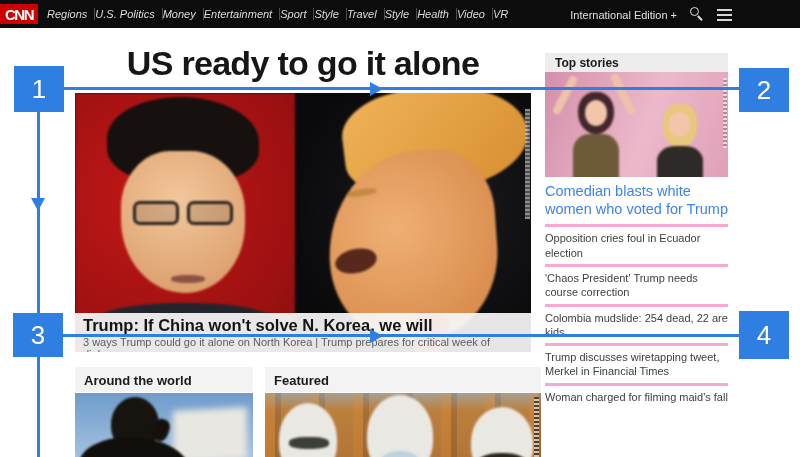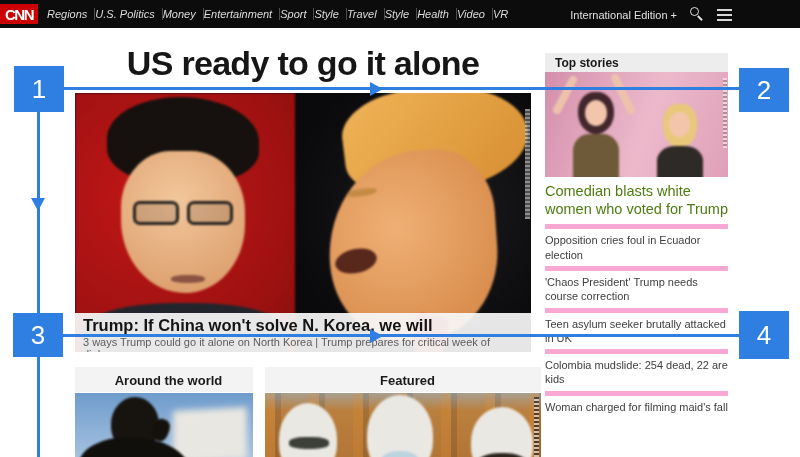--- a/index.html
+++ b/index.html
@@ -75,29 +75,29 @@
   .fig1-arm-l { position:absolute; left:16px; top:2px; width:8px; height:42px; background:#edc2ac; transform:rotate(28deg); border-radius:4px; }
   .fig1-arm-r { position:absolute; left:74px; top:0px; width:8px; height:44px; background:#edc2ac; transform:rotate(-26deg); border-radius:4px; }
   .fig1-hair { position:absolute; left:33px; top:20px; width:36px; height:42px; background:#41262c; border-radius:50% 50% 55% 55%; }
   .fig1-face { position:absolute; left:40px; top:28px; width:22px; height:26px; background:#f3c6ab; border-radius:50%; }
   .fig1-body { position:absolute; left:28px; top:62px; width:46px; height:48px; background:#6e5a38; border-radius:35% 35% 0 0; }
   .fig2-hair { position:absolute; left:118px; top:32px; width:34px; height:44px; background:#e9c87c; border-radius:50% 50% 60% 60%; }
   .fig2-face { position:absolute; left:124px; top:40px; width:21px; height:25px; background:#f3c6ab; border-radius:50%; }
   .fig2-body { position:absolute; left:112px; top:74px; width:46px; height:36px; background:#2e2a28; border-radius:40% 40% 0 0; }
   .sb-credit { position:absolute; right:1px; top:6px; width:4px; height:70px; opacity:.5;
                background:repeating-linear-gradient(0deg,#fff 0 2px,#777 2px 4px); }
-  .sb-lead { font-size:14.5px; line-height:1.22; color:#4d7c0f; margin:6px 0 6px; cursor:pointer; }
-  .story { font-size:11px; line-height:1.3; color:#404040; padding:4px 0; border-top:5px solid #f9a8d4; cursor:pointer; }
+  .sb-lead { font-size:14.5px; line-height:1.22; color:#3b82f6; margin:6px 0 6px; cursor:pointer; }
+  .story { font-size:11px; line-height:1.3; color:#404040; padding:4px 0; border-top:3px solid #f9a8d4; cursor:pointer; }
 
   
   .section { position:absolute; top:367px; }
   .sec-around { left:75px; width:178px; }
   .sec-featured { left:265px; width:276px; }
   .sec-header { height:25px; background:#f3f3f3; font-size:13px; font-weight:bold; color:#1a1a1a;
-                padding:6px 0 0 9px;text-align:center; }
+                padding:6px 0 0 9px; }
   .sec-image { position:relative; height:80px; overflow:hidden; margin-top:1px; cursor:pointer; }
   .img-around { background:linear-gradient(180deg,#6f9ccc 0%,#9dbcdd 70%,#b9cfe6 100%); }
   .img-around .shapes { position:absolute; inset:0; filter:blur(1px); }
   .atw-building { position:absolute; right:6px; top:16px; width:74px; height:52px; background:#e9e7e1;
                   filter:blur(3px); transform:skewY(-3deg); }
   .atw-head { position:absolute; left:36px; top:4px; width:48px; height:54px; background:#17140f; border-radius:50% 50% 45% 45%; }
   .atw-body { position:absolute; left:4px; top:44px; width:110px; height:60px; background:#110f0b; border-radius:45% 55% 0 0; }
   .atw-hand { position:absolute; left:78px; top:26px; width:16px; height:22px; background:#14110d; border-radius:40%; transform:rotate(20deg); }
   .img-featured { background:linear-gradient(180deg,#9db3c0 0%,#b98243 22%,#a76f35 100%); }
   .img-featured .beams { position:absolute; inset:0;
@@ -211,22 +211,22 @@
         <div class="fig2-hair"></div>
         <div class="fig2-face"></div>
         <div class="fig2-body"></div>
       </div>
       <div class="sb-credit"></div>
     </div>
     <div class="sb-lead">Comedian blasts white women who voted for Trump</div>
     <div class="stories">
         <div class="story">Opposition cries foul in Ecuador election</div>
         <div class="story">'Chaos President' Trump needs course correction</div>
-        <div class="story">Teen asylum seeker brutally attacked in UK</div>
         <div class="story">Colombia mudslide: 254 dead, 22 are kids</div>
+        <div class="story">Trump discusses wiretapping tweet, Merkel in Financial Times</div>
         <div class="story">Woman charged for filming maid's fall</div>
       </div>
   </aside>
 
   <section class="section sec-around">
     <div class="sec-header">Around the world</div>
     <div class="sec-image img-around">
       <div class="shapes">
         <div class="atw-building"></div>
         <div class="atw-head"></div>

